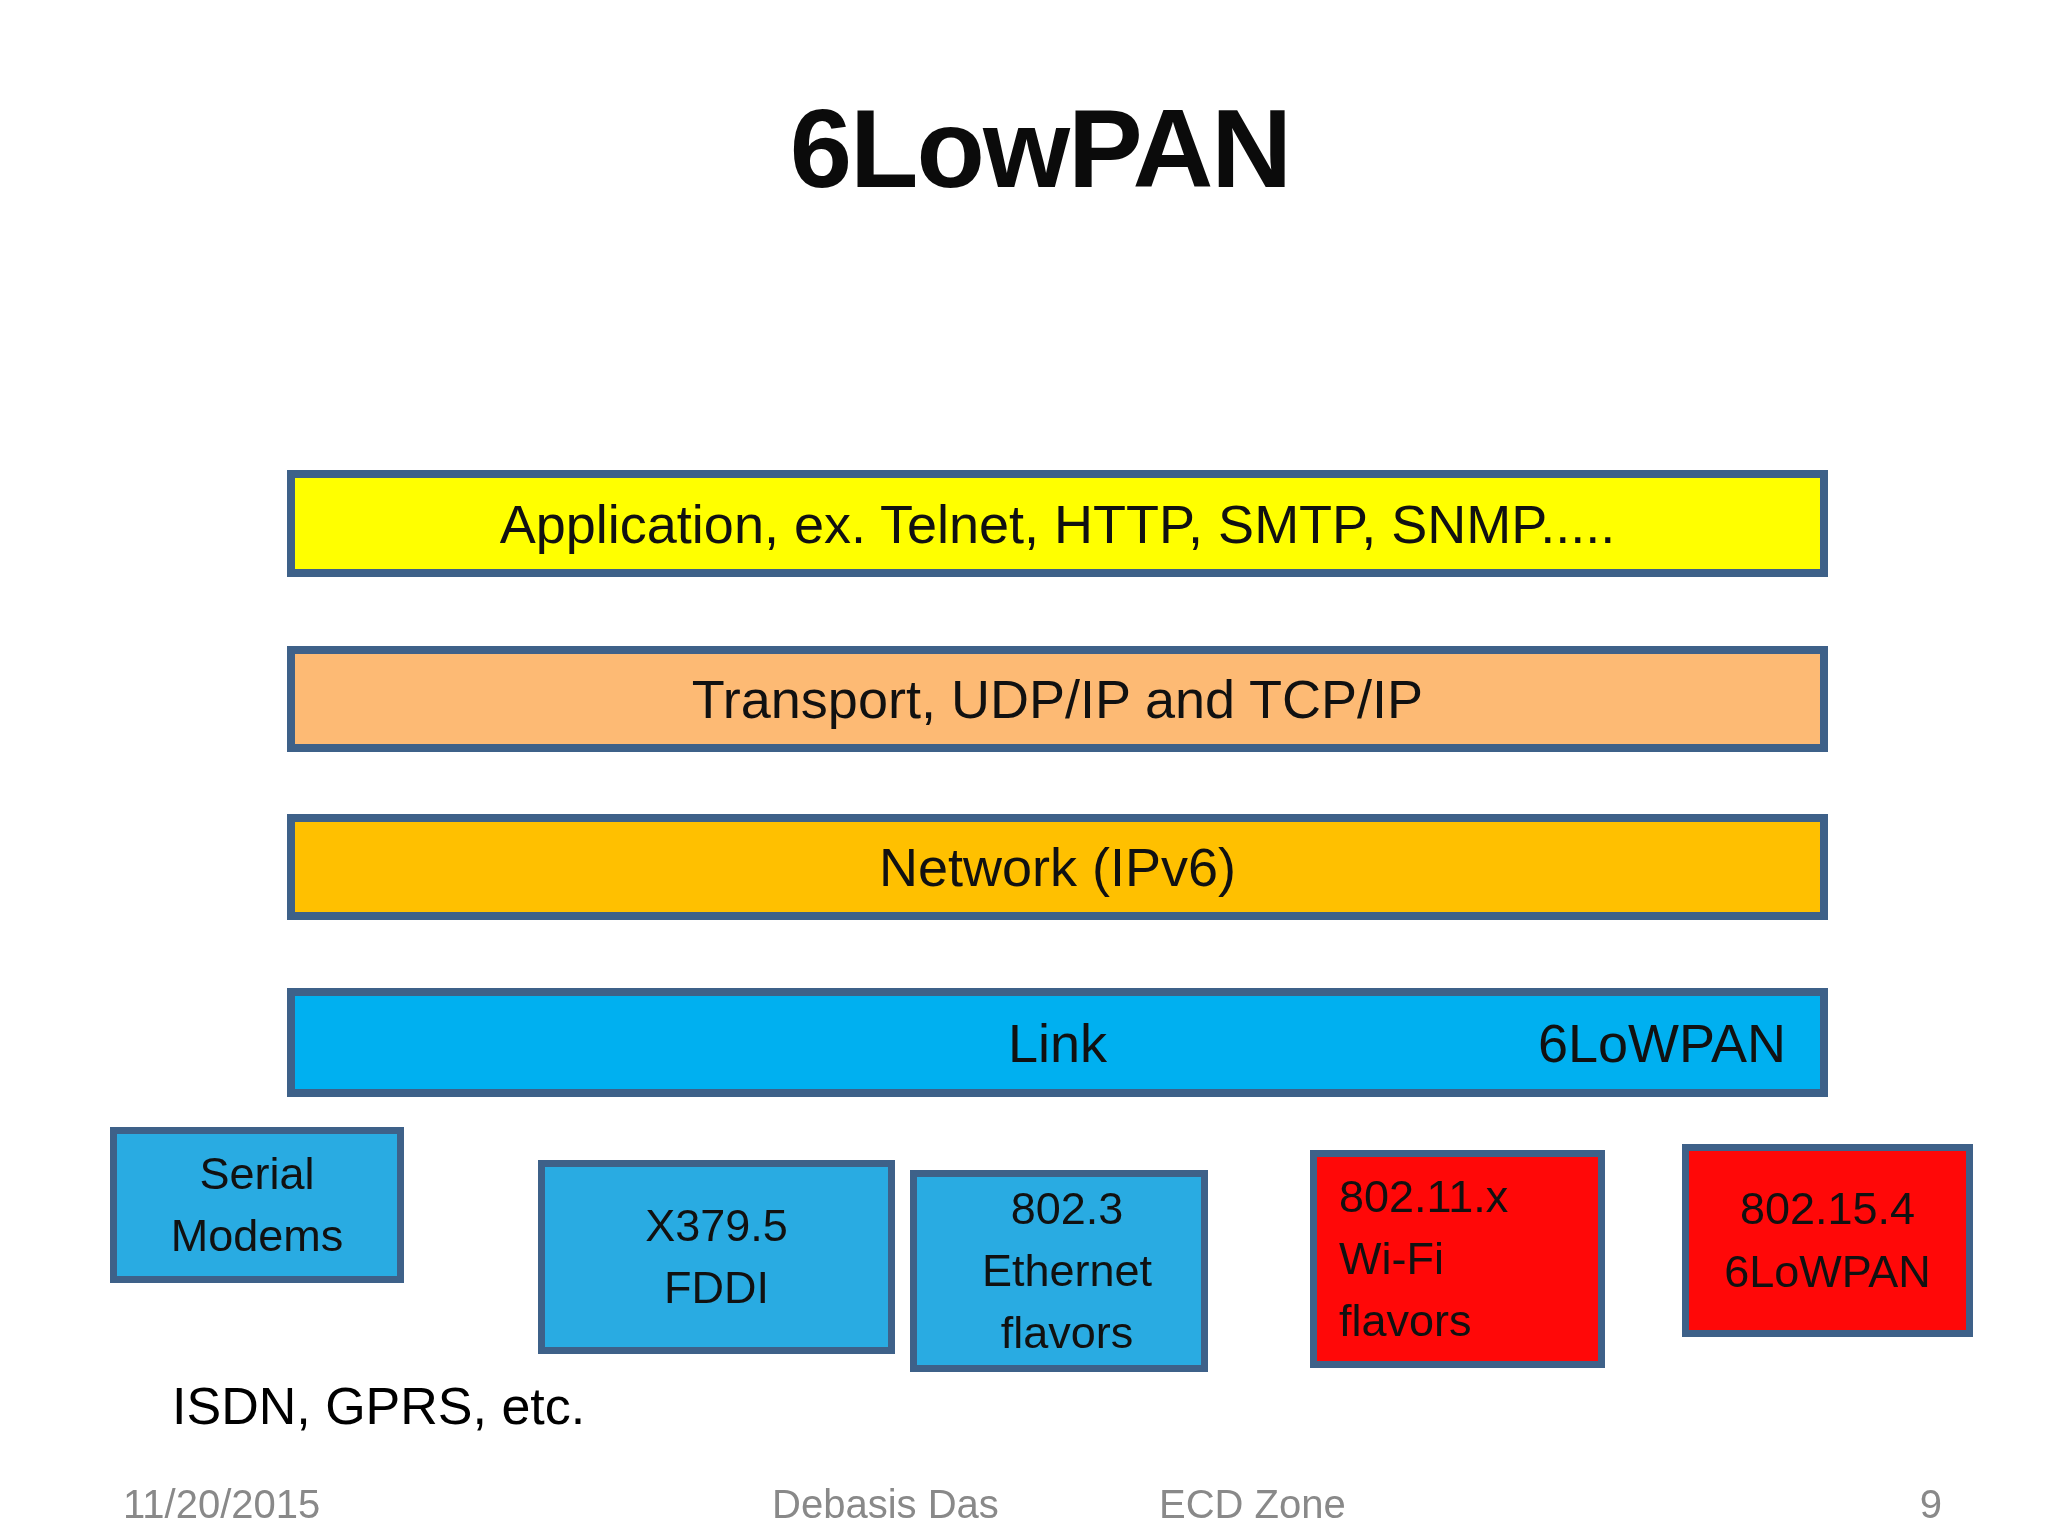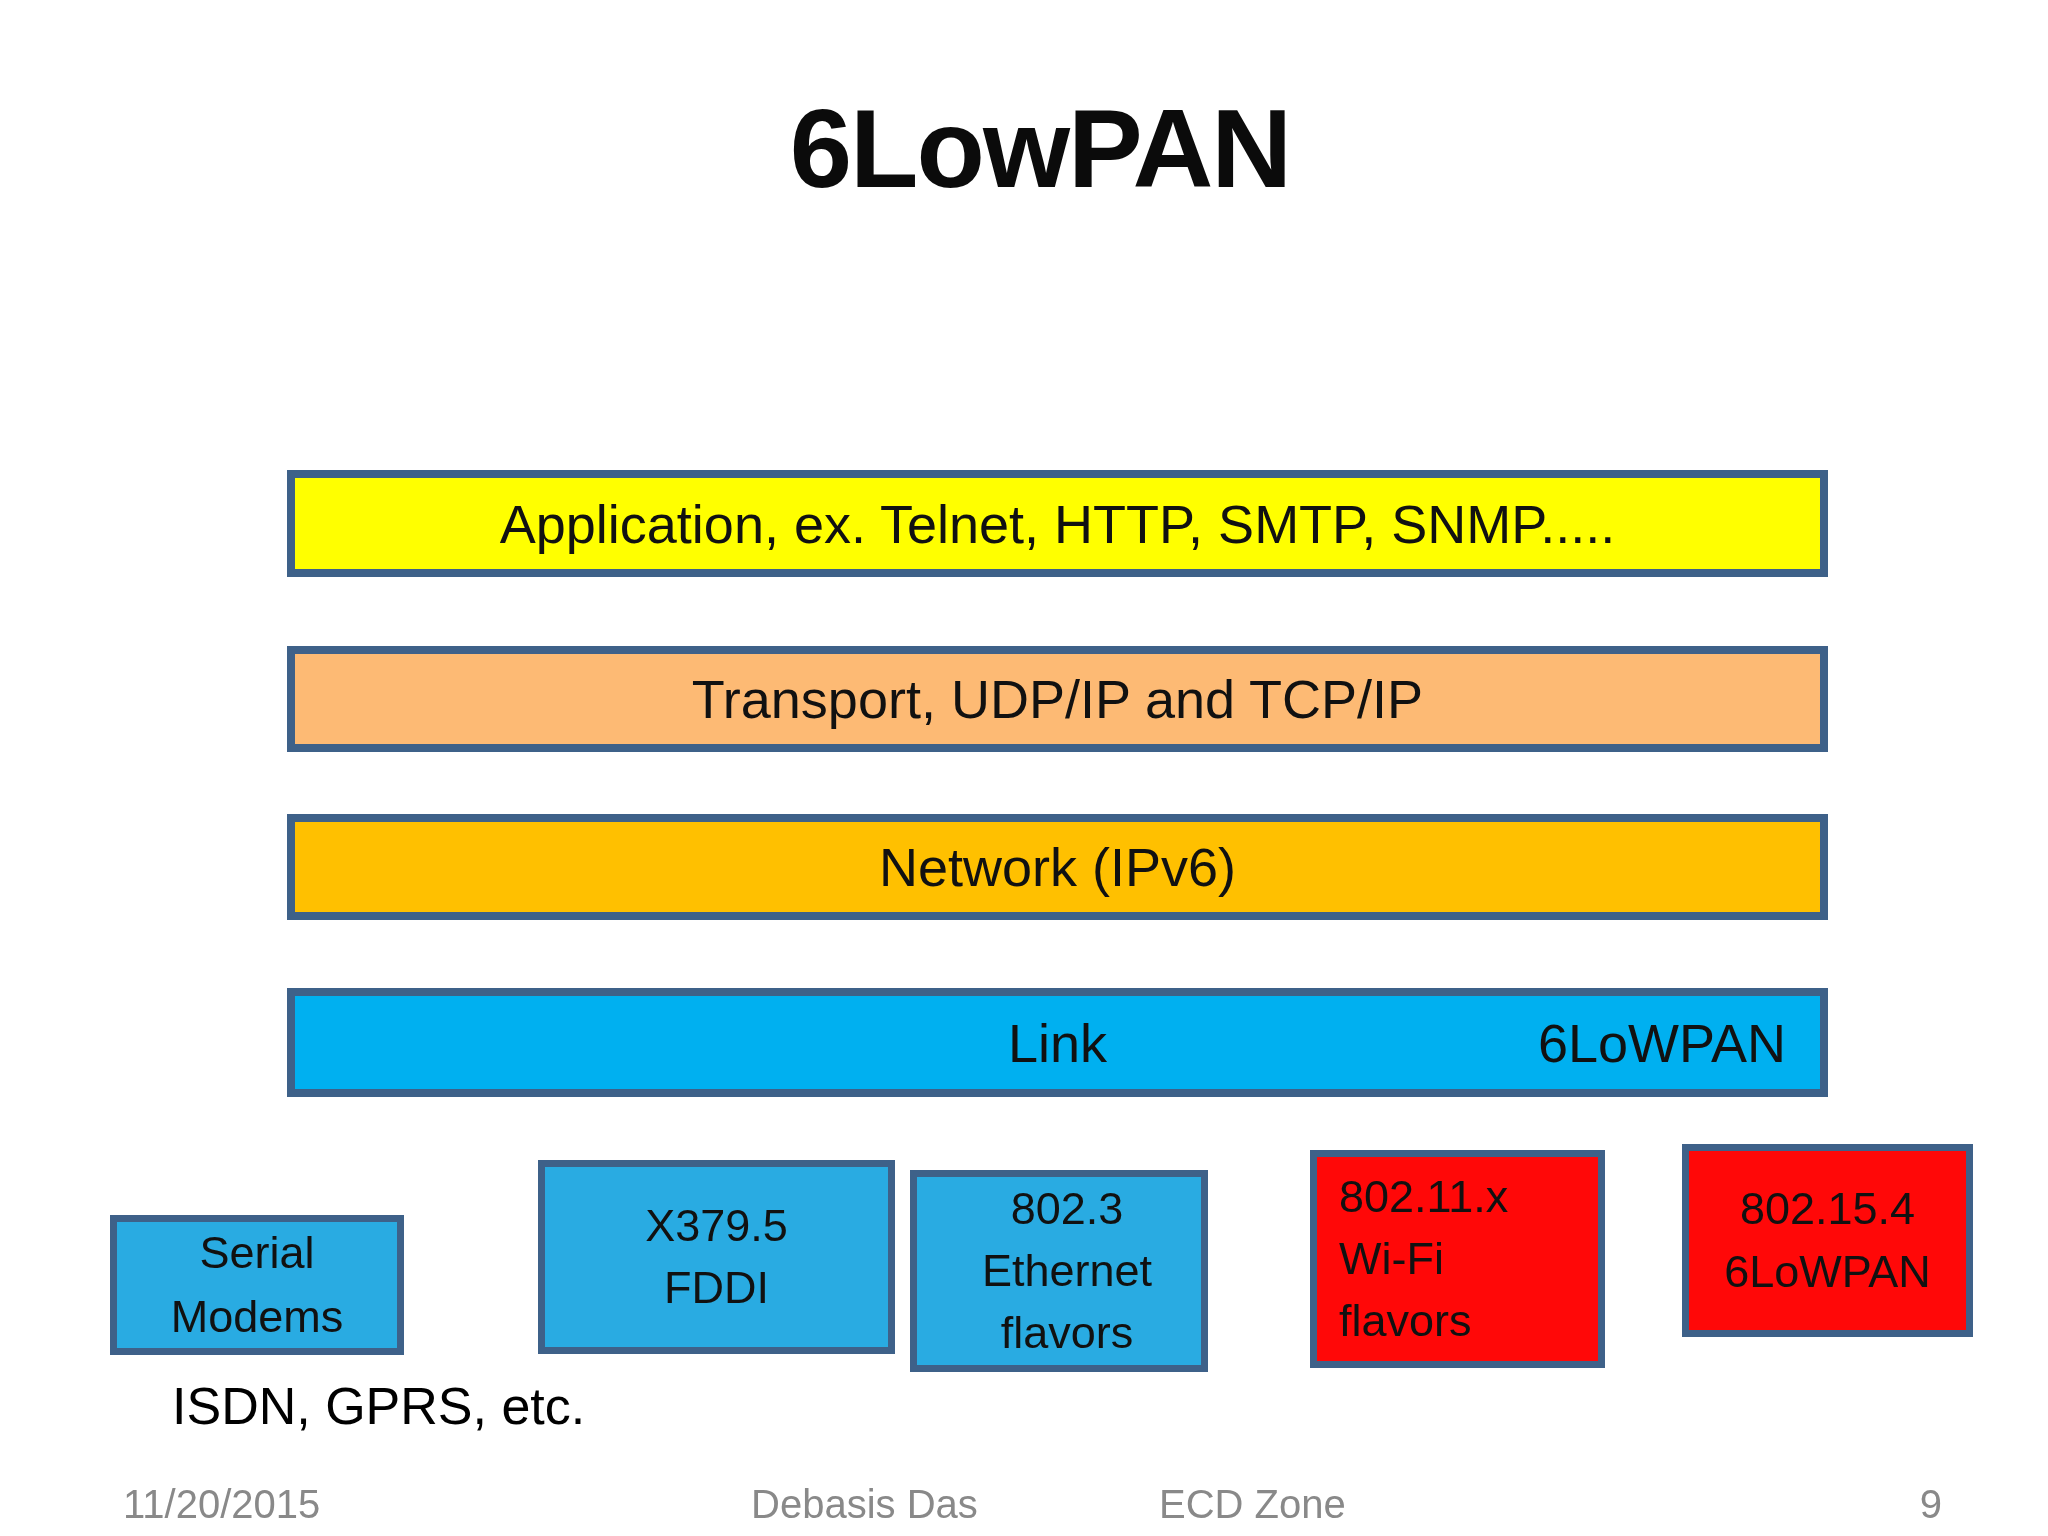--- a/index.html
+++ b/index.html
@@ -50,37 +50,37 @@
     position:absolute;
     box-sizing:border-box;
     border:7px solid #3e6189;
     display:flex;flex-direction:column;
     align-items:center;justify-content:center;
     font-size:45px;line-height:1.38;color:#111;
     text-align:center;
   }
   .box.blue-box{background:#29abe2;}
   .box.red-box{background:#ff0808;}
-  .box1{left:110px;top:1215px;width:294px;height:140px;justify-content:space-between;}
+  .box1{left:110px;top:1127px;width:294px;height:156px;}
   .box2{left:538px;top:1160px;width:357px;height:194px;}
   .box3{left:910px;top:1170px;width:298px;height:202px;padding-left:16px;}
   .box4{left:1310px;top:1150px;width:295px;height:218px;align-items:flex-start;padding-left:22px;text-align:left;}
   .box5{left:1682px;top:1144px;width:291px;height:193px;}
   .note{
     position:absolute;
     left:172px;top:1376px;
     font-size:52px;color:#000000;
   }
   .footer-item{
     position:absolute;
     top:1482px;
     font-size:40px;color:#898989;
   }
   .f-date{left:123px;}
-  .f-author{left:751px;}
+  .f-author{left:772px;}
   .f-org{left:1159px;}
   .f-page{right:106px;}
 </style>
 </head>
 <body>
 
 <div class="slide">
 
   <h1 class="title">6LowPAN</h1>
 

